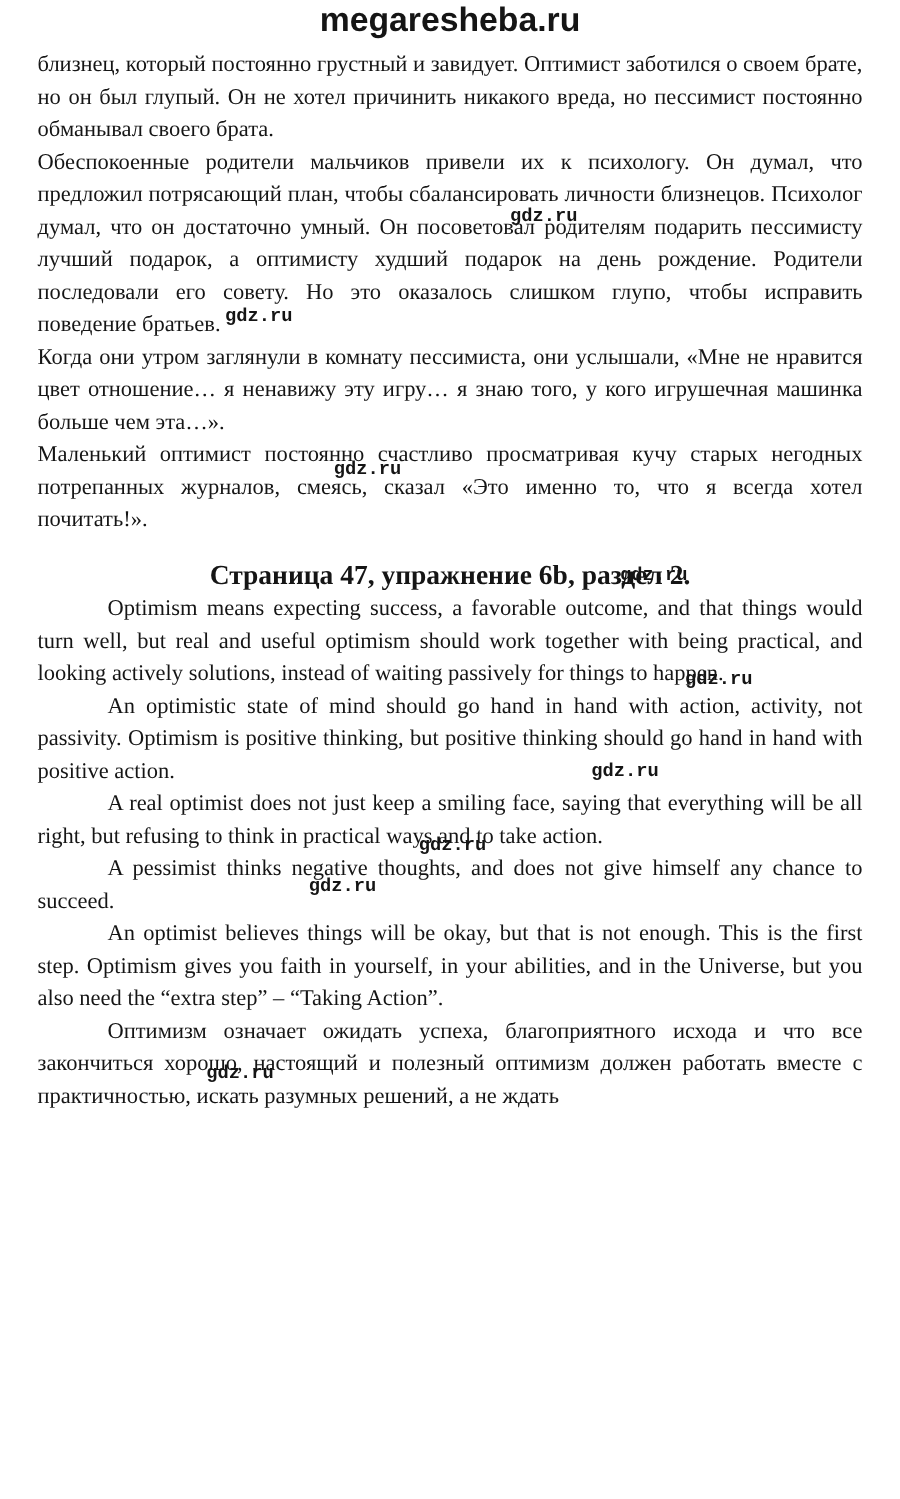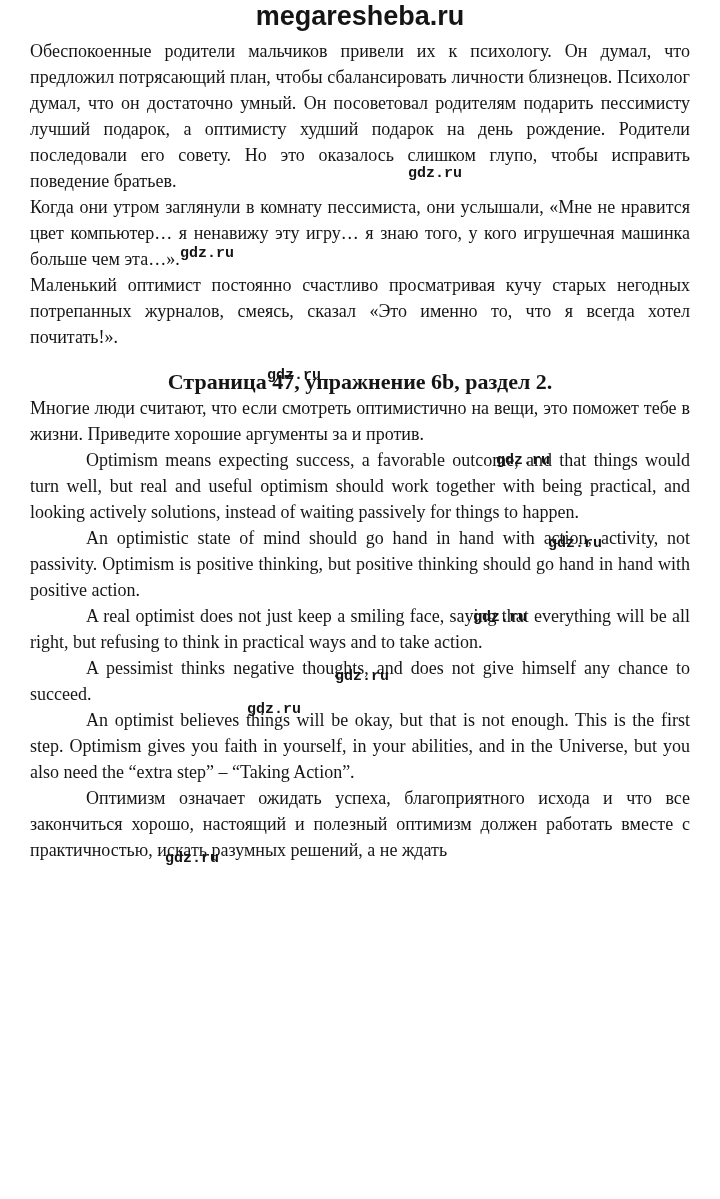--- a/index.html
+++ b/index.html
@@ -62,26 +62,26 @@
   }
 </style>
 </head>
 <body>
 
 <div class="page">
 
   <div class="site-header">megaresheba.ru</div>
 
   <div class="content">
+    <p>близнец, который постоянно грустный и завидует. Оптимист заботился о своем брате, но он был глупый. Он не хотел причинить никакого вреда, но пессимист постоянно обманывал своего брата.</p>
     <p>Обеспокоенные родители мальчиков привели их к психологу. Он думал, что предложил потрясающий план, чтобы сбалансировать личности близнецов. Психолог думал, что он достаточно умный. Он посоветовал родителям подарить пессимисту лучший подарок, а оптимисту худший подарок на день рождение. Родители последовали его совету. Но это оказалось слишком глупо, чтобы исправить поведение братьев.</p>
-    <p>Когда они утром заглянули в комнату пессимиста, они услышали, «Мне не нравится цвет компьютер… я ненавижу эту игру… я знаю того, у кого игрушечная машинка больше чем эта…».</p>
+    <p>Когда они утром заглянули в комнату пессимиста, они услышали, «Мне не нравится цвет отношение… я ненавижу эту игру… я знаю того, у кого игрушечная машинка больше чем эта…».</p>
     <p>Маленький оптимист постоянно счастливо просматривая кучу старых негодных потрепанных журналов, смеясь, сказал «Это именно то, что я всегда хотел почитать!».</p>
 
     <h2 class="exercise-heading">Страница 47, упражнение 6b, раздел 2.</h2>
-    <p>Многие люди считают, что если смотреть оптимистично на вещи, это поможет тебе в жизни. Приведите хорошие аргументы за и против.</p>
 
     <p class="indent">Optimism means expecting success, a favorable outcome, and that things would turn well, but real and useful optimism should work together with being practical, and looking actively solutions, instead of waiting passively for things to happen.</p>
     <p class="indent">An optimistic state of mind should go hand in hand with action, activity, not passivity. Optimism is positive thinking, but positive thinking should go hand in hand with positive action.</p>
     <p class="indent">A real optimist does not just keep a smiling face, saying that everything will be all right, but refusing to think in practical ways and to take action.</p>
     <p class="indent">A pessimist thinks negative thoughts, and does not give himself any chance to succeed.</p>
     <p class="indent">An optimist believes things will be okay, but that is not enough. This is the first step. Optimism gives you faith in yourself, in your abilities, and in the Universe, but you also need the “extra step” – “Taking Action”.</p>
     <p class="indent">Оптимизм означает ожидать успеха, благоприятного исхода и что все закончиться хорошо, настоящий и полезный оптимизм должен работать вместе с практичностью, искать разумных решений, а не ждать</p>
   </div>
 
   <div class="watermark-layer">

